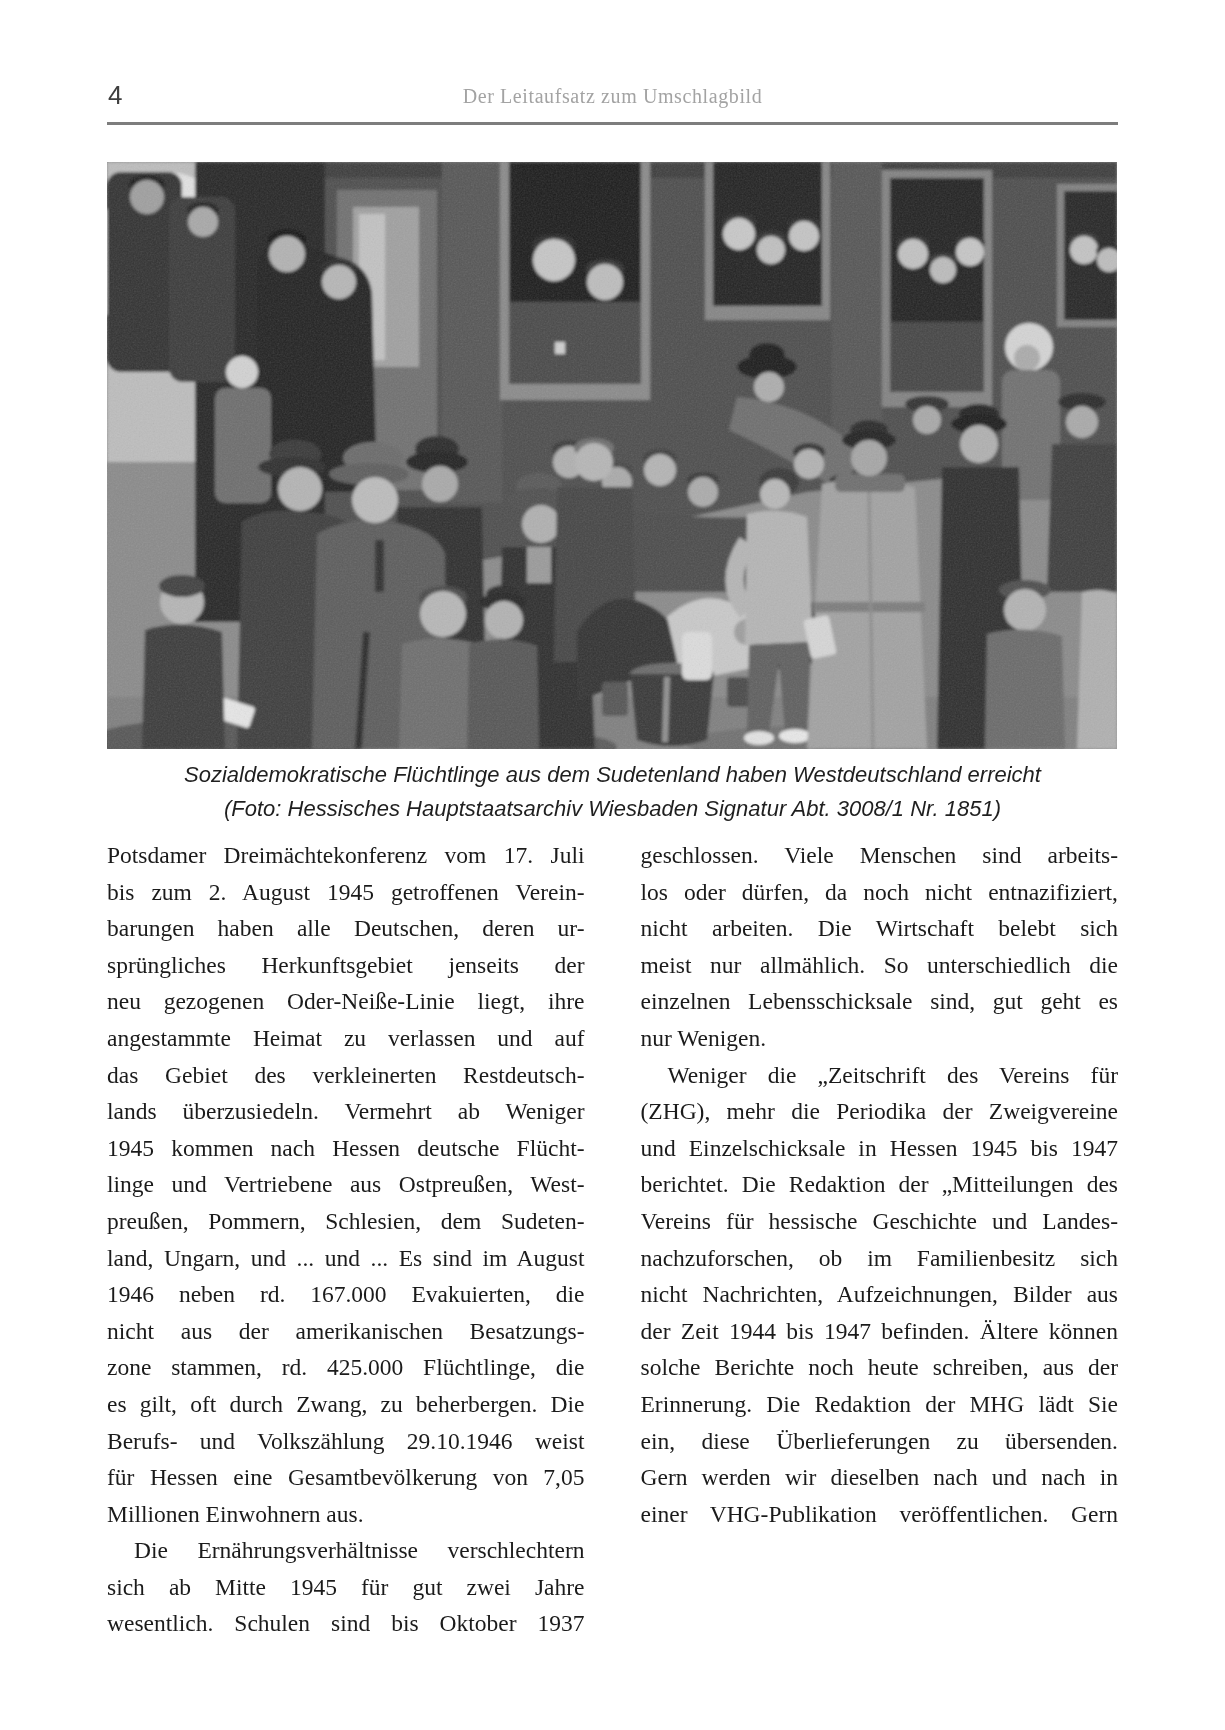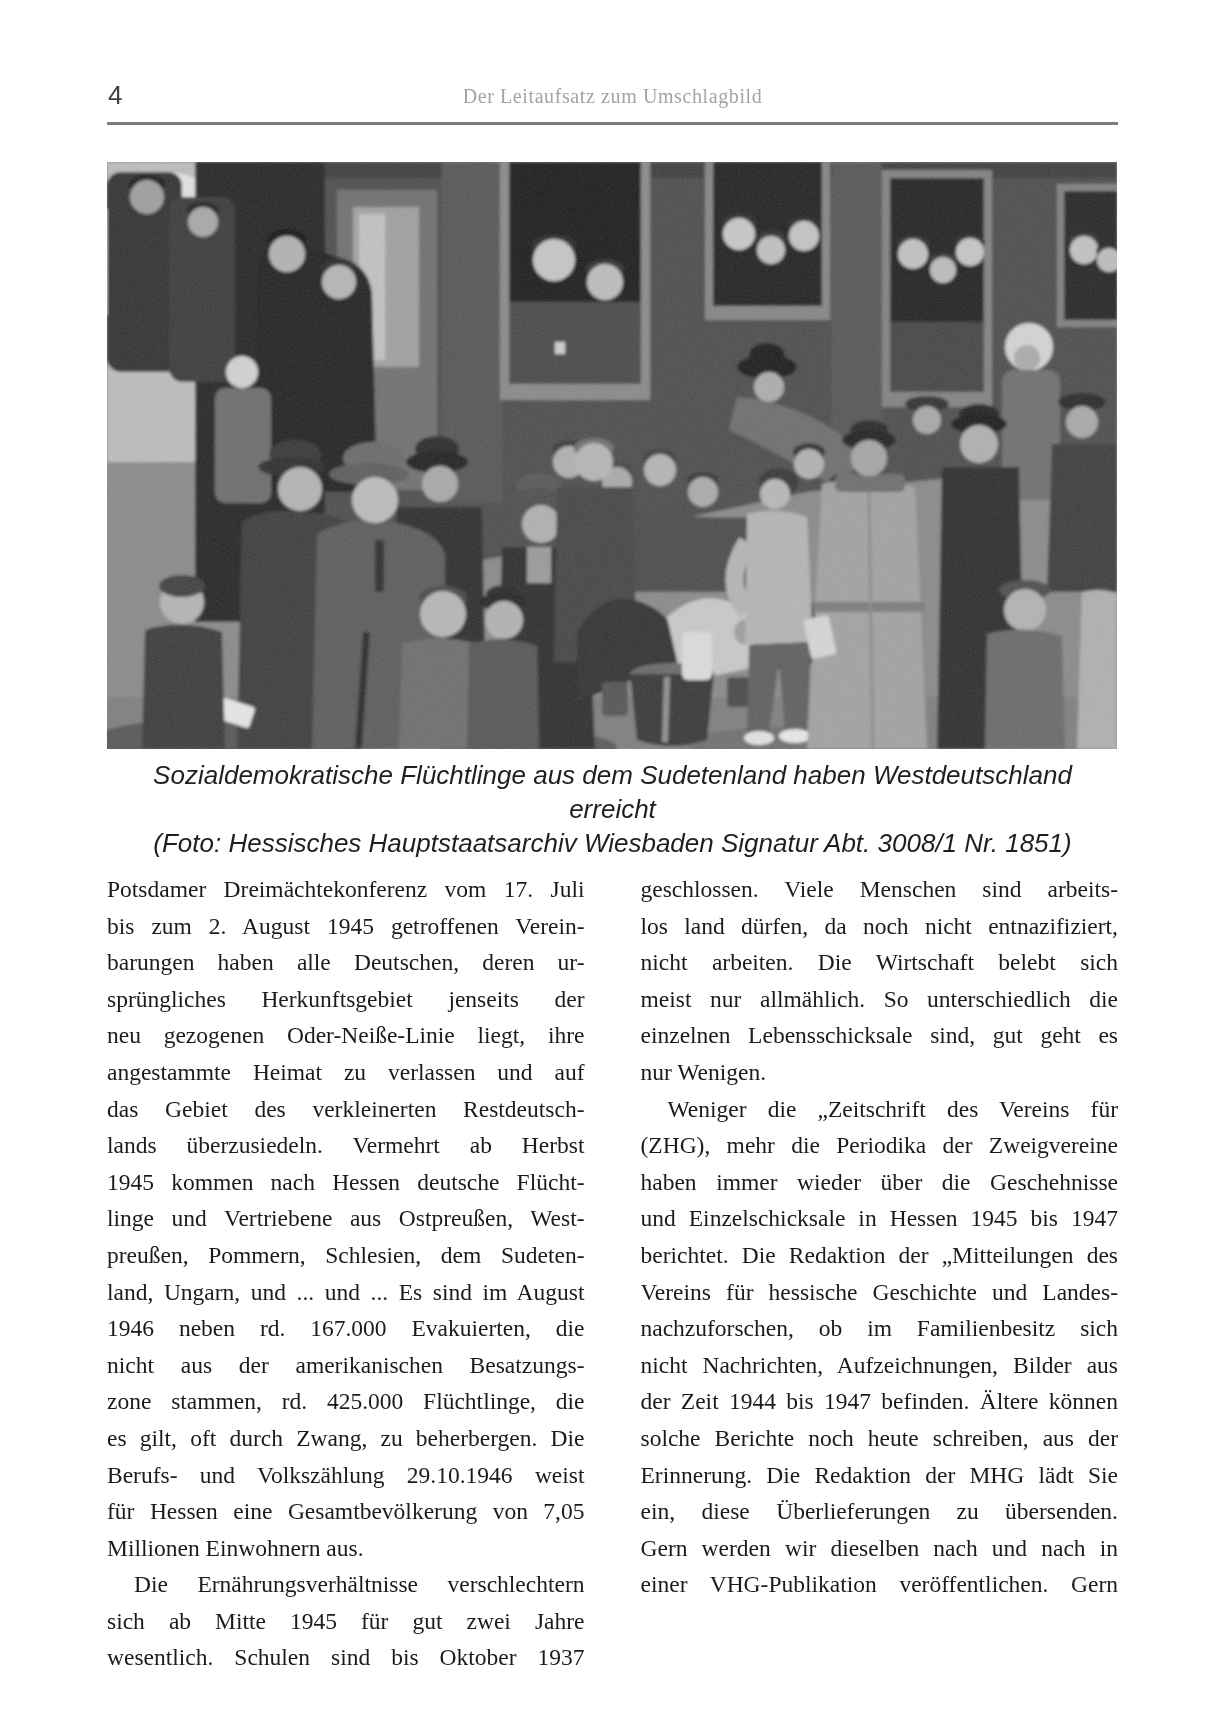--- a/index.html
+++ b/index.html
@@ -14,21 +14,21 @@
   .head-title{position:absolute;left:0;right:0;bottom:14px;text-align:center;
               font-family:Liberation Serif, serif;font-size:20px;color:#a3a3a3;
               letter-spacing:0.6px;}
 
   
   .photo-wrap{margin-top:37px;width:1010px;height:587px;background:#8a8a8a;overflow:hidden;}
   .photo-wrap svg{display:block;}
 
   
   .caption{margin-top:9px;text-align:center;font-family:"Liberation Sans",sans-serif;
-           font-style:italic;font-size:26px;line-height:34px;color:#1f1f1f;}
+           font-style:italic;font-size:22px;line-height:34px;color:#1f1f1f;}
 
   
   .columns{display:flex;gap:56px;margin-top:11px;}
   .col{width:486px;}
   .line{font-size:23.5px;line-height:36.6px;height:36.6px;color:#1b1b1b;
         text-align:justify;text-align-last:justify;overflow:hidden;}
   .line.para-end{text-align-last:left;}
   .line.indent{padding-left:27px;}
 </style>
 </head>
@@ -243,46 +243,45 @@
 
     <div class="columns">
       <div class="col" id="col-left">
           <div class="line">Potsdamer Dreimächtekonferenz vom 17. Juli</div>
           <div class="line">bis zum 2. August 1945 getroffenen Verein-</div>
           <div class="line">barungen haben alle Deutschen, deren ur-</div>
           <div class="line">sprüngliches Herkunftsgebiet jenseits der</div>
           <div class="line">neu gezogenen Oder-Neiße-Linie liegt, ihre</div>
           <div class="line">angestammte Heimat zu verlassen und auf</div>
           <div class="line">das Gebiet des verkleinerten Restdeutsch-</div>
-          <div class="line">lands überzusiedeln. Vermehrt ab Herbst</div>
+          <div class="line">lands überzusiedeln. Vermehrt ab Weniger</div>
           <div class="line">1945 kommen nach Hessen deutsche Flücht-</div>
           <div class="line">linge und Vertriebene aus Ostpreußen, West-</div>
           <div class="line">preußen, Pommern, Schlesien, dem Sudeten-</div>
           <div class="line">land, Ungarn, und ... und ... Es sind im August</div>
           <div class="line">1946 neben rd. 167.000 Evakuierten, die</div>
           <div class="line">nicht aus der amerikanischen Besatzungs-</div>
           <div class="line">zone stammen, rd. 425.000 Flüchtlinge, die</div>
           <div class="line">es gilt, oft durch Zwang, zu beherbergen. Die</div>
           <div class="line">Berufs- und Volkszählung 29.10.1946 weist</div>
           <div class="line">für Hessen eine Gesamtbevölkerung von 7,05</div>
           <div class="line para-end">Millionen Einwohnern aus.</div>
           <div class="line indent">Die Ernährungsverhältnisse verschlechtern</div>
           <div class="line">sich ab Mitte 1945 für gut zwei Jahre</div>
           <div class="line">wesentlich. Schulen sind bis Oktober 1937</div>
         </div>
       <div class="col" id="col-right">
           <div class="line">geschlossen. Viele Menschen sind arbeits-</div>
-          <div class="line">los land dürfen, da noch nicht entnazifiziert,</div>
+          <div class="line">los oder dürfen, da noch nicht entnazifiziert,</div>
           <div class="line">nicht arbeiten. Die Wirtschaft belebt sich</div>
           <div class="line">meist nur allmählich. So unterschiedlich die</div>
           <div class="line">einzelnen Lebensschicksale sind, gut geht es</div>
           <div class="line para-end">nur Wenigen.</div>
           <div class="line indent">Weniger die „Zeitschrift des Vereins für</div>
           <div class="line">(ZHG), mehr die Periodika der Zweigvereine</div>
-          <div class="line">haben immer wieder über die Geschehnisse</div>
           <div class="line">und Einzelschicksale in Hessen 1945 bis 1947</div>
           <div class="line">berichtet. Die Redaktion der „Mitteilungen des</div>
           <div class="line">Vereins für hessische Geschichte und Landes-</div>
           <div class="line">nachzuforschen, ob im Familienbesitz sich</div>
           <div class="line">nicht Nachrichten, Aufzeichnungen, Bilder aus</div>
           <div class="line">der Zeit 1944 bis 1947 befinden. Ältere können</div>
           <div class="line">solche Berichte noch heute schreiben, aus der</div>
           <div class="line">Erinnerung. Die Redaktion der MHG lädt Sie</div>
           <div class="line">ein, diese Überlieferungen zu übersenden.</div>
           <div class="line">Gern werden wir dieselben nach und nach in</div>

